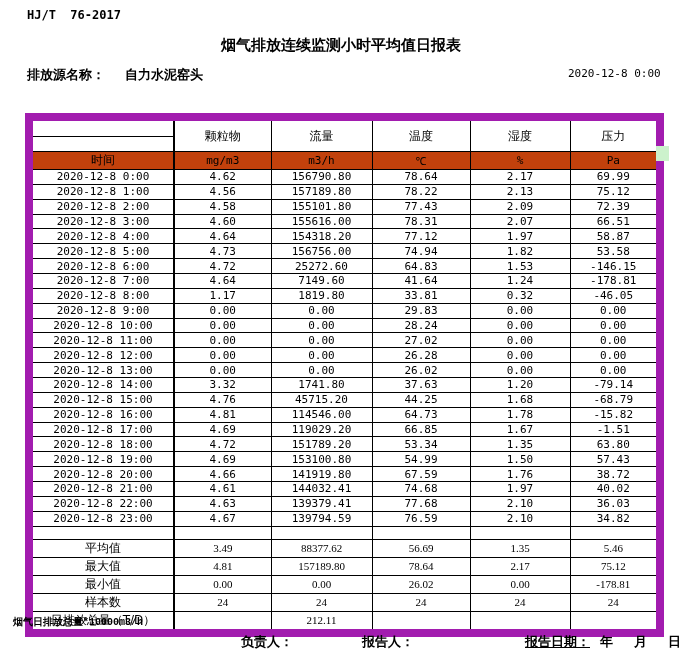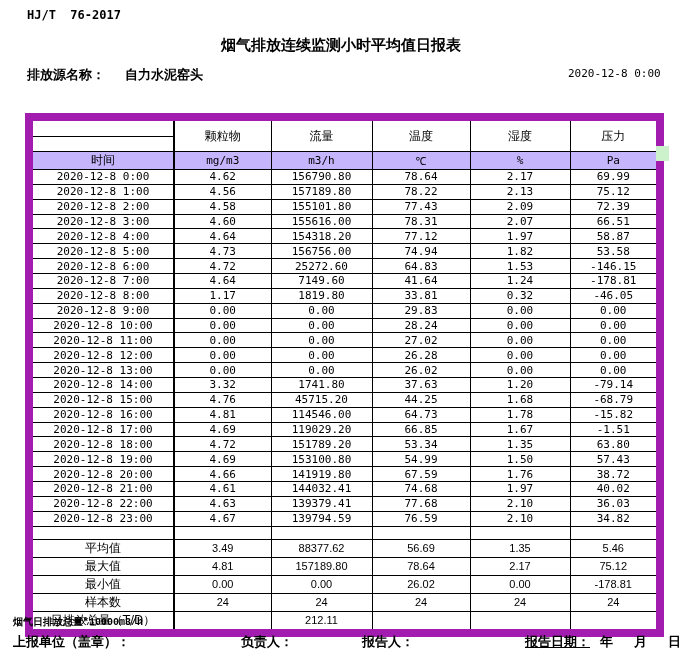--- a/index.html
+++ b/index.html
@@ -39,31 +39,31 @@
     border:1px solid #000;
     padding:0;margin:0;
     text-align:center;vertical-align:middle;
     font-size:12px;font-weight:normal;
     overflow:hidden;white-space:nowrap;
   }
   .report-table{border:8px solid #a21caf;}
   .report-table .col-time-border{border-right:2px solid #000;}
   .param-head{font-size:13px;height:30px;}
   .empty-head{height:14px;}
-  .unit-row td{height:15px;background:#c4b5fd;
+  .unit-row td{height:15px;background:#c2410c;
     font-family:"DejaVu Sans Mono","Liberation Mono",monospace;font-size:11px;}
   .unit-row .time-head{font-family:"DejaVu Sans","Liberation Sans",sans-serif;font-size:12px;}
   tbody.hours tr{height:14.87px;}
   tbody.hours td,.num-cell,.time-cell{
     font-family:"DejaVu Sans Mono","Liberation Mono",monospace;
     font-size:11px;line-height:1;
   }
   tr.blank-row td{height:12px;}
   tbody.summary tr{height:14.8px;padding-left:36px;}
-  tbody.summary td{font-family:Liberation Sans, sans-serif;font-size:11px;}
+  tbody.summary td{font-family:Liberation Serif, serif;font-size:11px;}
   tbody.summary td.label-cell{font-family:"DejaVu Sans","Liberation Sans",sans-serif;font-size:12px;}
   .green-extension{
     position:absolute;left:656px;top:146px;width:13px;height:15px;
     background:#ccf2cc;
   }
   .foot-note{
     position:absolute;left:13px;top:615px;
     font-size:10px;font-weight:bold;font-family:Liberation Mono, monospace;
   }
   .foot-line{
@@ -364,20 +364,19 @@
         <td class="num-cell"></td>
         <td class="num-cell"></td>
       </tr>
     </tbody>
 </table>
 
 <div class="green-extension"></div>
 
 <div class="foot-note">烟气日排放总量*10000m3/h</div>
 <div class="foot-line">
-  <span class="fl-unit">上报单位（盖章）：</span>
   <span class="fl-manager">负责人：</span>
   <span class="fl-reporter">报告人：</span>
   <span class="fl-date">报告日期：</span>
   <span class="fl-year">年</span>
   <span class="fl-month">月</span>
   <span class="fl-day">日</span>
 </div>
 
 </body></html>

